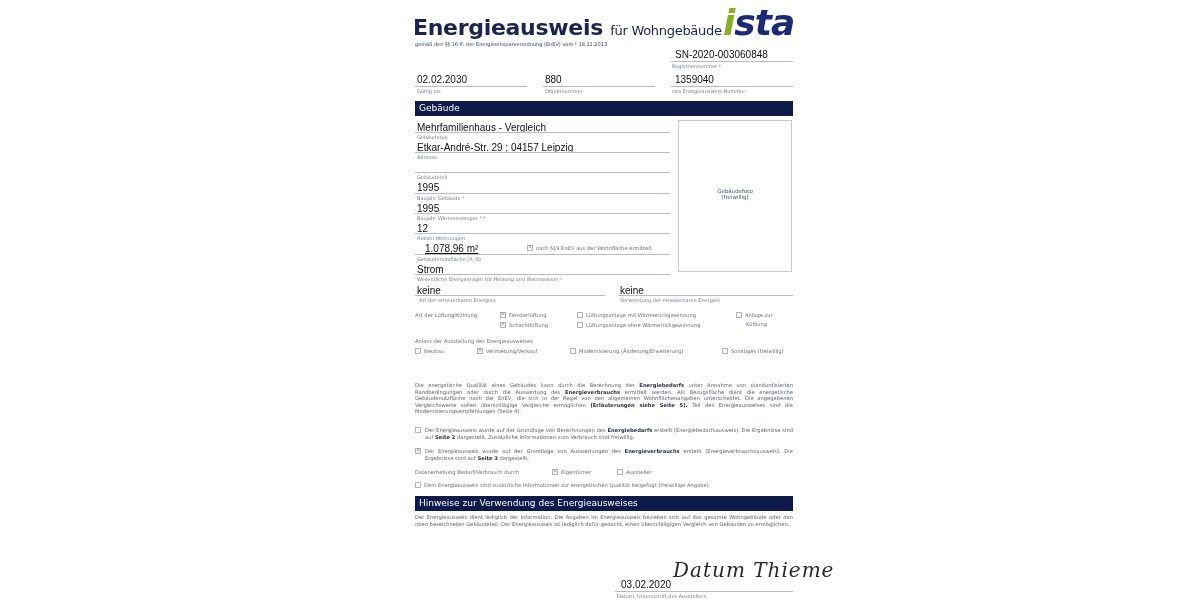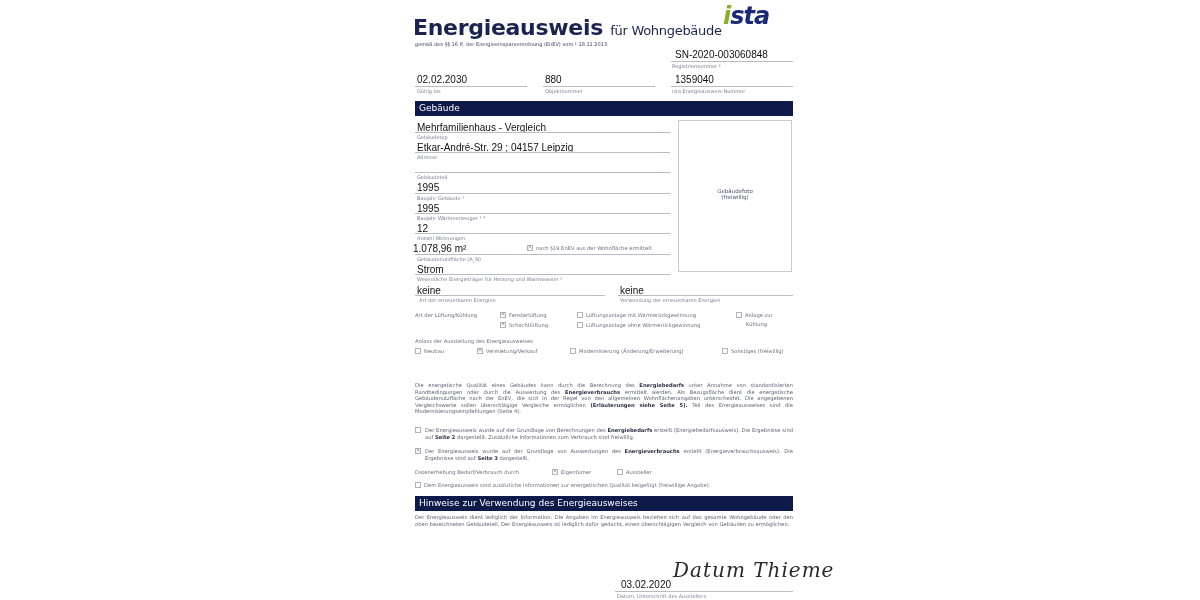--- a/index.html
+++ b/index.html
@@ -17,21 +17,21 @@
   .para { font-size:5.2px; color:#5d6275; line-height:6.6px; text-align:justify; }
   .para b { color:#2a2f45; }
   .cb { display:inline-block; width:6px; height:6px; border:1px solid #b0b3bd; background:#fff;
         box-sizing:border-box; vertical-align:middle; position:relative; }
   .cb.on::after { content:"✕"; position:absolute; left:-0.5px; top:-2.5px; font-size:6px; color:#999; }
   .cbrow { font-size:5.2px; color:#6a6f82; white-space:nowrap; }
   .cbrow .lbl { margin-left:3px; vertical-align:middle; }
   .photo { position:absolute; left:273px; top:120px; width:114px; height:152px; border:1px solid #c8cad2;
            box-sizing:border-box; font-size:5.5px; color:#4a5375; text-align:center; }
   .issuer { position:absolute; left:10px; top:542px; width:178px; height:56px; border:1px solid #c8cad2; box-sizing:border-box; }
-  .logo { position:absolute; left:318px; top:2px; font-size:24px; font-weight:bold; font-style:italic;
+  .logo { position:absolute; left:318px; top:2px; font-size:36px; font-weight:bold; font-style:italic;
           color:#1b2a78; letter-spacing:-1px; font-family:"DejaVu Sans", sans-serif; }
   .logo .g { color:#8cad2a; }
 </style>
 </head>
 <body>
 
 <div class="page">
 
   <div class="abs title-main" style="left:8px;top:15px;">
     <span>Energieausweis</span>
@@ -75,21 +75,21 @@
   <div class="abs tiny" style="left:12px;top:195px;">Baujahr Gebäude ³</div>
 
   <div class="abs val" style="left:12px;top:203px;">1995</div>
   <div class="line" style="left:10px;top:213px;width:255px;"></div>
   <div class="abs tiny" style="left:12px;top:215px;">Baujahr Wärmeerzeuger ³ ⁴</div>
 
   <div class="abs val" style="left:12px;top:223px;">12</div>
   <div class="line" style="left:10px;top:233px;width:255px;"></div>
   <div class="abs tiny" style="left:12px;top:235px;">Anzahl Wohnungen</div>
 
-  <div class="abs val" style="left:8px;top:243px;">1.078,96 m²</div>
+  <div class="abs val" style="left:20px;top:243px;text-decoration:underline;">1.078,96 m²</div>
   <div class="abs cbrow" style="left:122px;top:244px;">
     <span class="cb on"></span><span class="lbl">nach §19 EnEV aus der Wohnfläche ermittelt</span>
   </div>
   <div class="line" style="left:10px;top:254px;width:255px;"></div>
   <div class="abs tiny" style="left:12px;top:256px;">Gebäudenutzfläche (A_N)</div>
 
   <div class="abs val" style="left:12px;top:264px;">Strom</div>
   <div class="line" style="left:10px;top:274px;width:255px;"></div>
   <div class="abs tiny" style="left:12px;top:276px;">Wesentliche Energieträger für Heizung und Warmwasser ³</div>
 

